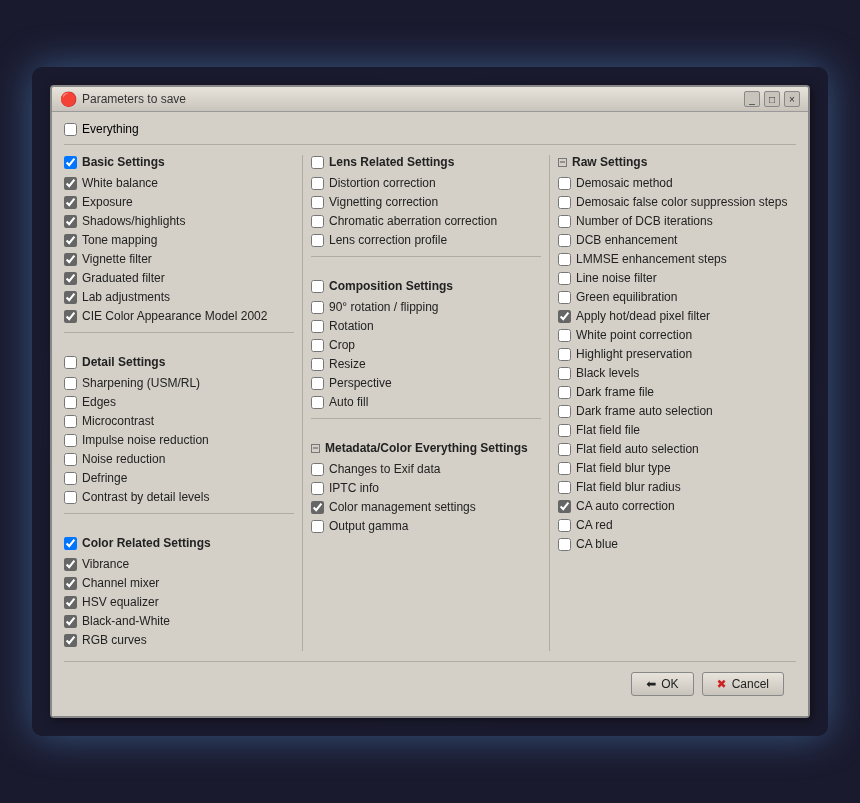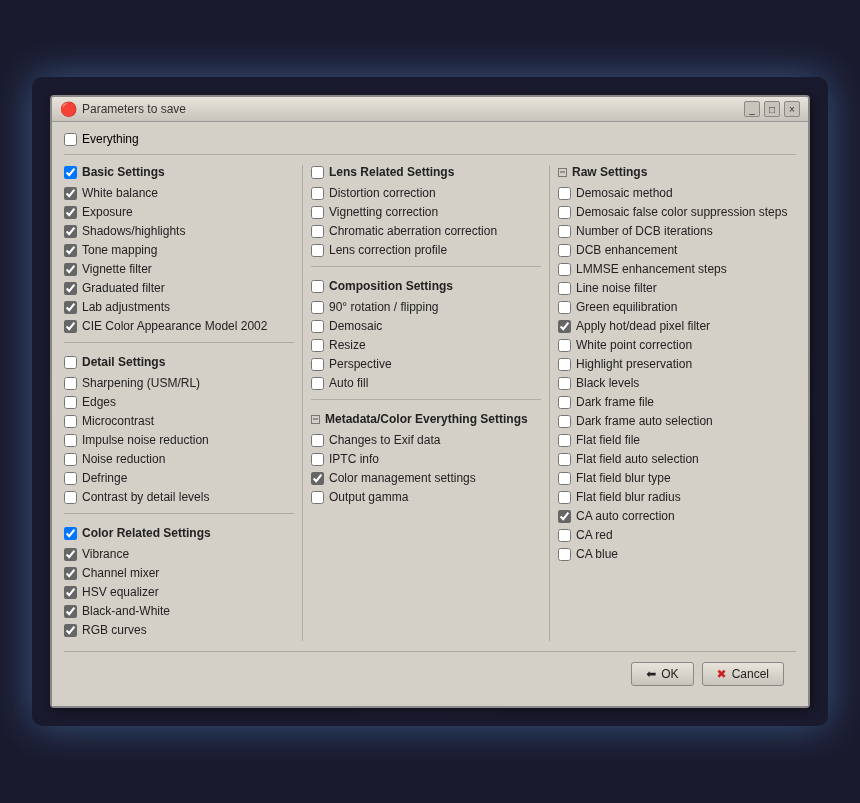--- a/index.html
+++ b/index.html
@@ -86,21 +86,21 @@
       border-right: 1px solid #b0aca4;
     }
     .col:first-child { padding-left: 0; }
     .col:last-child { border-right: none; }
     .section-header {
       display: flex;
       align-items: center;
       gap: 5px;
       font-weight: bold;
       margin-bottom: 6px;
-      margin-top: 12px;
+      margin-top: 22px;
       font-size: 12px;
       color: #222;
     }
     .section-header:first-child { margin-top: 0; }
     .checkbox-item {
       display: flex;
       align-items: center;
       gap: 5px;
       margin-bottom: 3px;
       padding: 1px 0;
@@ -321,21 +321,25 @@
           <div class="section-header">
             <input type="checkbox" style="">
             <span>Composition Settings</span>
           </div>
           <div class="checkbox-item">
             <input type="checkbox" style="">
             <span>90° rotation / flipping</span>
           </div>
           <div class="checkbox-item">
             <input type="checkbox" style="">
-            <span>Demosaic</span>
+            <span>Rotation</span>
+          </div>
+          <div class="checkbox-item">
+            <input type="checkbox" style="">
+            <span>Crop</span>
           </div>
           <div class="checkbox-item">
             <input type="checkbox" style="">
             <span>Resize</span>
           </div>
           <div class="checkbox-item">
             <input type="checkbox" style="">
             <span>Perspective</span>
           </div>
           <div class="checkbox-item">

